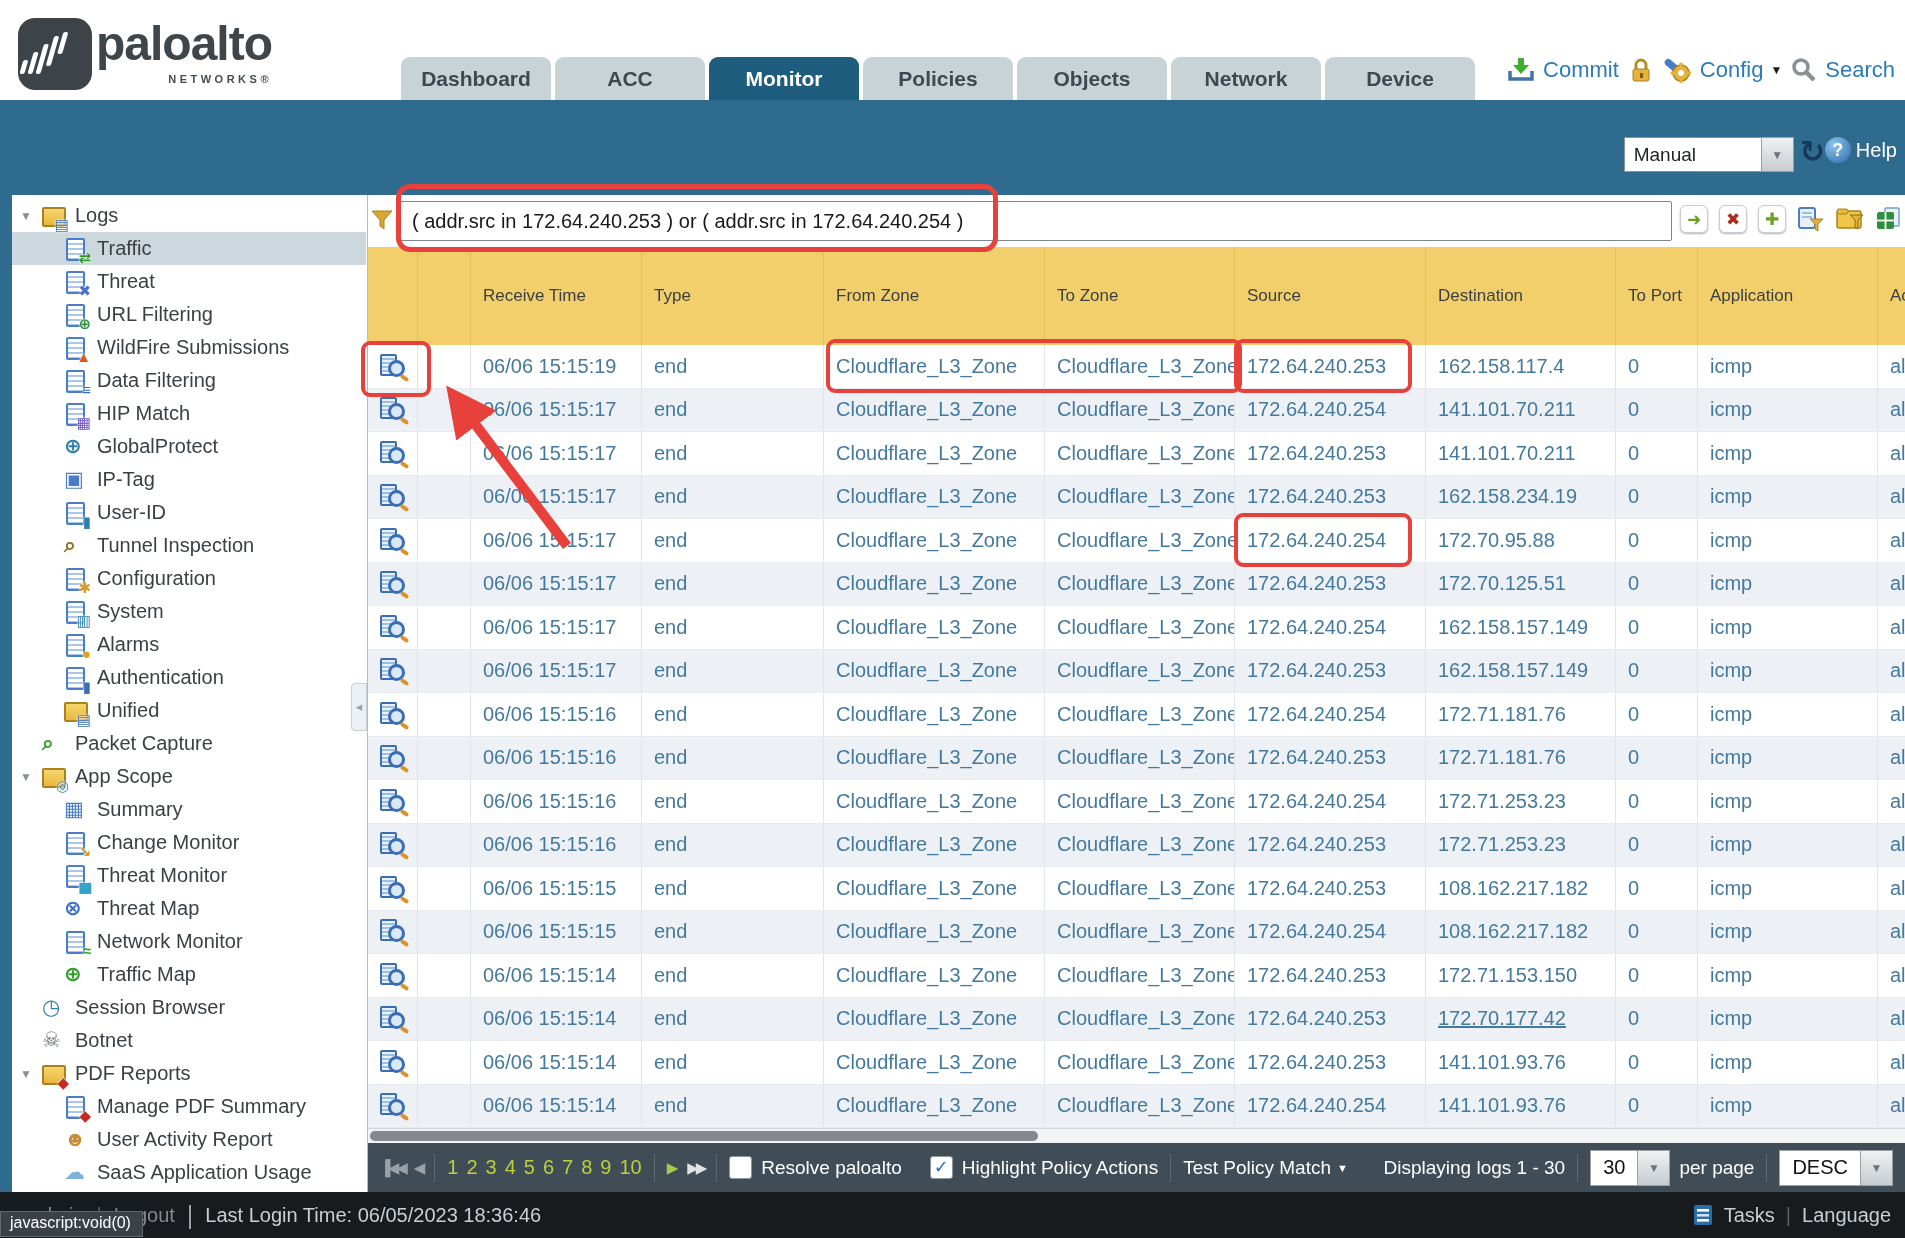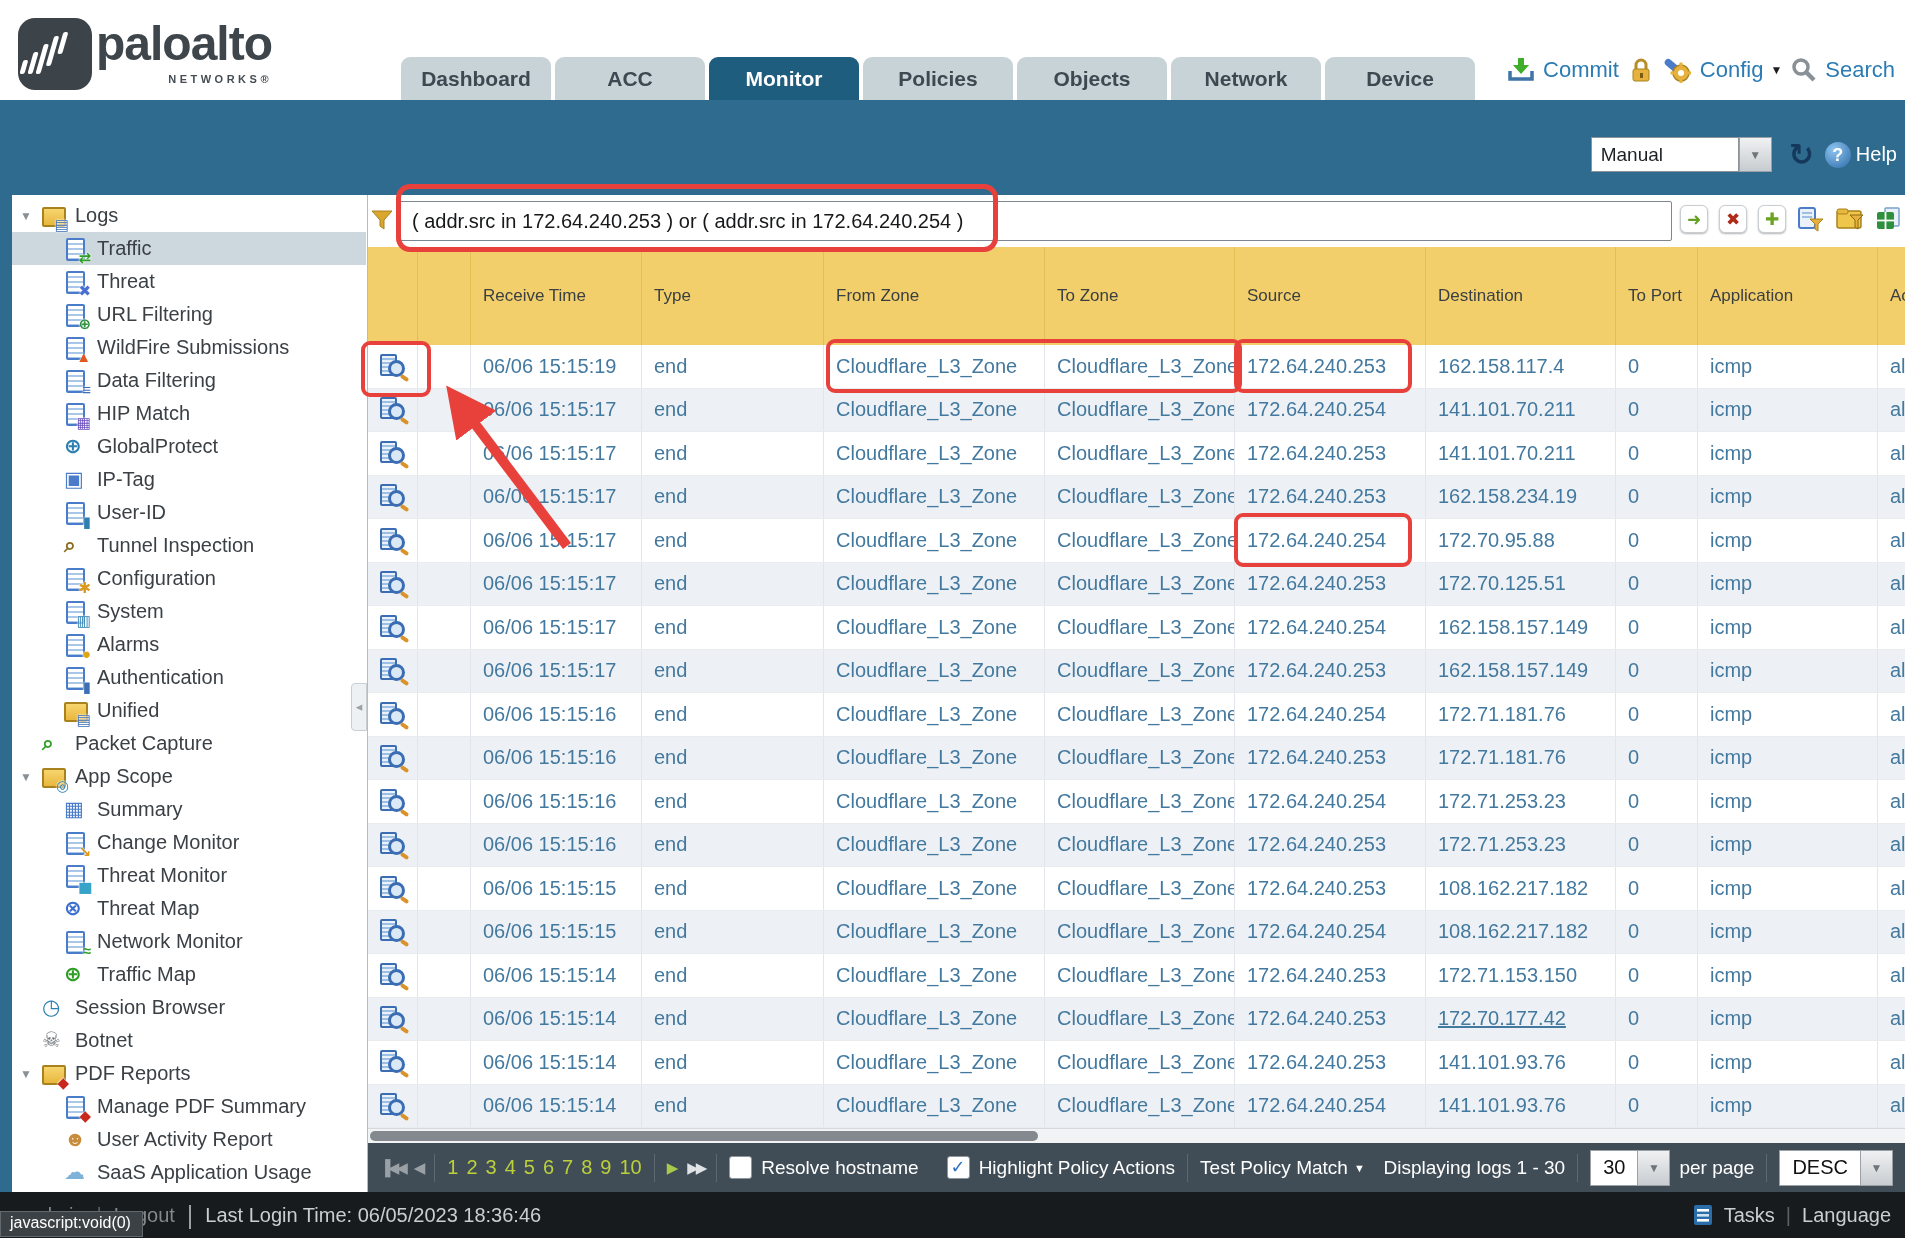--- a/index.html
+++ b/index.html
@@ -14,21 +14,21 @@
   .tabs{position:absolute;left:401px;bottom:0;display:flex;gap:4px;}
   .tab{width:150px;height:43px;line-height:43px;text-align:center;background:#c8d3d8;color:#3d4850;
        font-size:21px;font-weight:bold;border-radius:9px 9px 0 0;cursor:pointer;}
   .tab.active{background:#1e5d7e;color:#fff;}
   .utils{position:absolute;right:10px;top:56px;display:flex;align-items:center;gap:9px;
          font-size:22px;color:#2b7cb4;}
   .utils .caret{color:#1a1d20;font-size:12px;margin-left:-2px;}
 
   
   .band{position:absolute;left:0;top:100px;width:100%;height:95px;background:#2f6b8f;}
-  .band-right{position:absolute;right:8px;top:37px;display:flex;align-items:center;gap:11px;}
+  .band-right{position:absolute;right:8px;top:37px;display:flex;align-items:flex-start;}
   .mval{width:148px;height:35px;background:#fff;border:1px solid #8b9298;font-size:19px;
         padding:0 9px;box-sizing:border-box;color:#1d2124;display:flex;align-items:center;}
   .sbtn{width:33px;height:35px;background:linear-gradient(#f0f1f2,#c7ccd0);border:1px solid #9aa0a5;
         margin-left:-1px;display:flex;align-items:center;justify-content:center;color:#6e757b;
         font-size:12px;box-sizing:border-box;}
   .refresh{font-size:30px;color:#15395c;font-weight:bold;line-height:1;margin-left:6px;}
   .help-wrap{display:flex;align-items:center;gap:5px;color:#fff;font-size:20px;}
   .help-circle{width:26px;height:26px;border-radius:50%;color:#fff;font-weight:bold;text-align:center;
         line-height:26px;font-size:18px;background:radial-gradient(circle at 35% 30%,#8ec4ef,#2c6aa8);}
 
@@ -750,21 +750,21 @@
           <span class="pg">7</span>
           <span class="pg">8</span>
           <span class="pg">9</span>
           <span class="pg">10</span>
         </span>
       <i class="vsep"></i>
       <span class="pnav nav-next">▶</span>
       <span class="pnav nav-last">▶▶</span>
       <i class="vsep"></i>
       <span class="cb"></span>
-      <span>Resolve hostname</span>
+      <span>Resolve paloalto</span>
       <span style="width:10px"></span>
       <span class="cb">✓</span>
       <span>Highlight Policy Actions</span>
       <i class="vsep"></i>
       <span>Test Policy Match</span>
       <span class="dd-arrow">▼</span>
       <span class="displaying">Displaying logs 1 - 30</span>
       <i class="vsep"></i>
       <span class="pselect">30</span>
       <span class="sbtn" style="margin-left:-10px;">▼</span>

